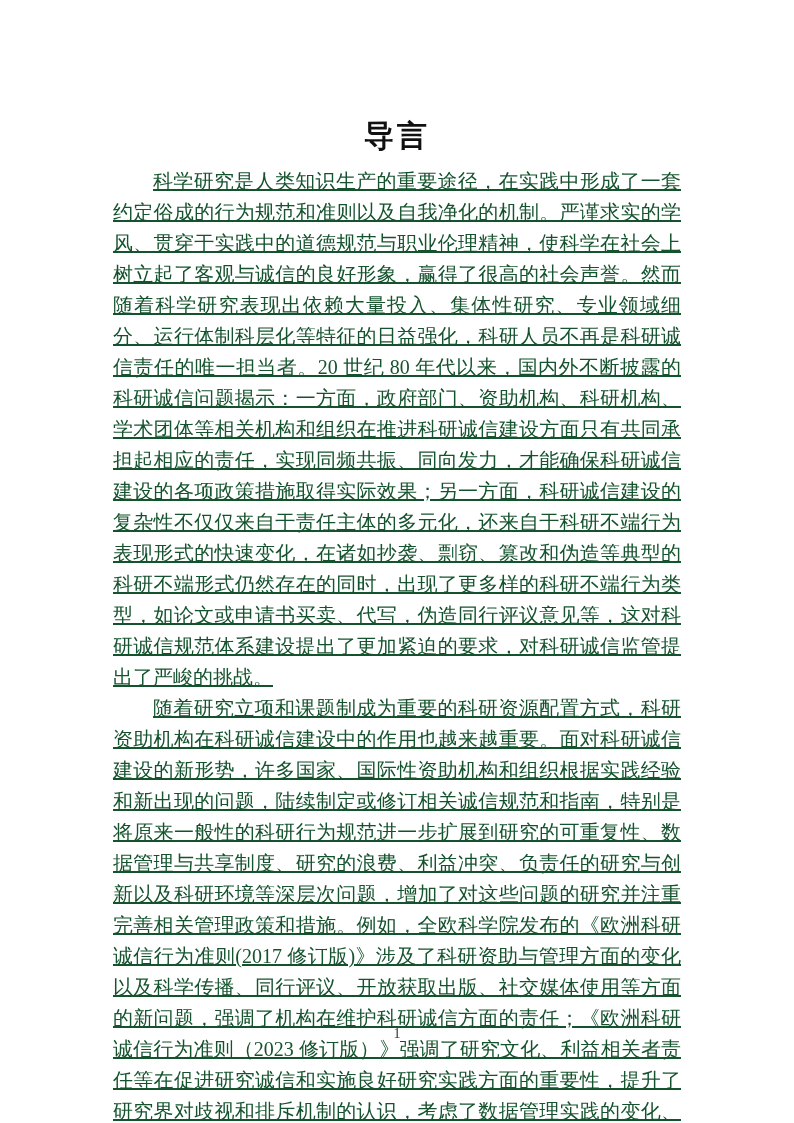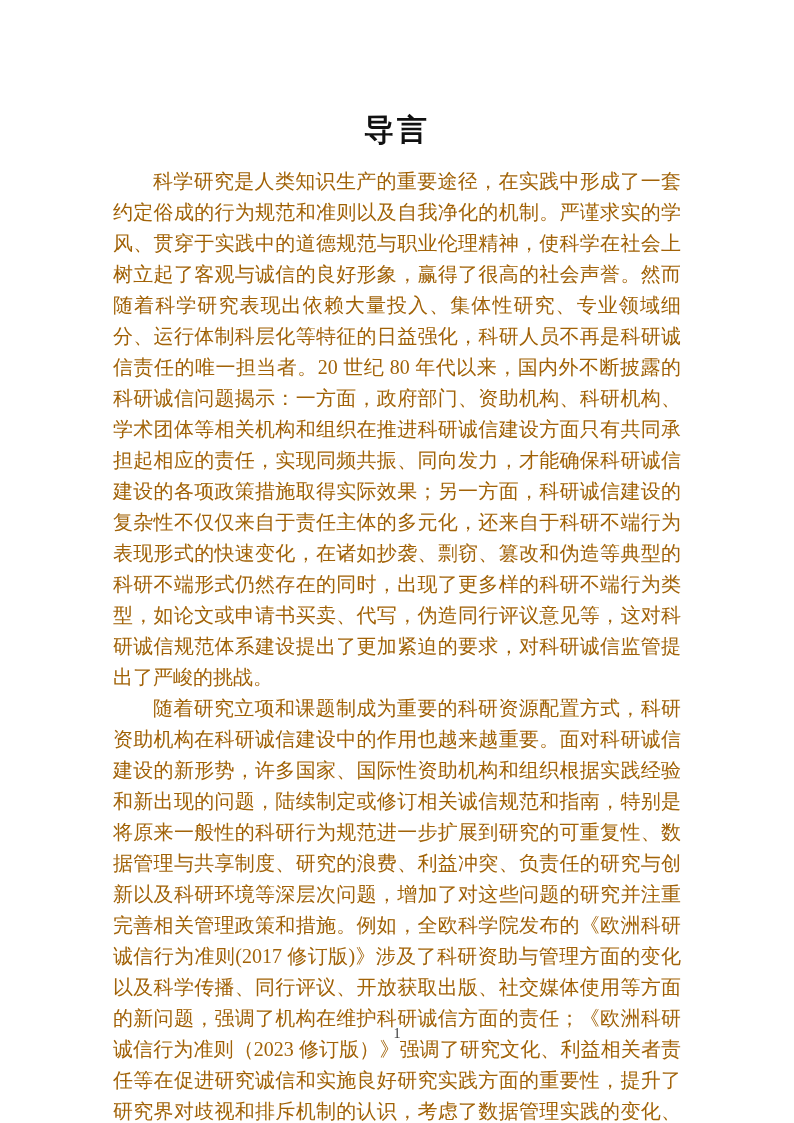--- a/index.html
+++ b/index.html
@@ -14,21 +14,21 @@
     background: #ffffff;
     overflow: hidden;
     font-family: "Liberation Serif", "DejaVu Serif", serif;
     color: #1f1f1f;
   }
   .doc-title {
     position: absolute;
     top: 102px;
     left: 0;
     right: 0;
-    margin: 8px;
+    margin: 14px;
     text-align: center;
     font-size: 30px;
     font-weight: 700;
     letter-spacing: 3px;
     color: #111111;
     font-family: "Liberation Sans", "DejaVu Sans", sans-serif;
   }
   .content {
     position: absolute;
     top: 166px;
@@ -36,21 +36,22 @@
     width: 568px;
   }
   .para {
     margin: 0;
     font-size: 20px;
     line-height: 31px;
     text-align: justify;
     text-justify: inter-ideograph;
     text-indent: 2em;
     word-break: break-all;
-    color: #a16207;
+    color: #14532d;
+    text-decoration: underline;
   }
   .page-number {
     position: absolute;
     top: 1026px;
     left: 0;
     right: 0;
     text-align: center;
     font-size: 14px;
     color: #333333;
   }

